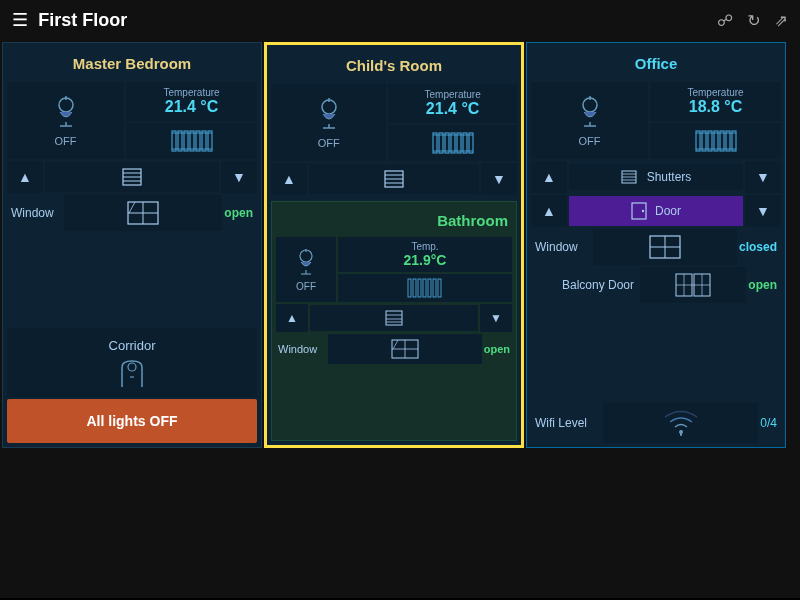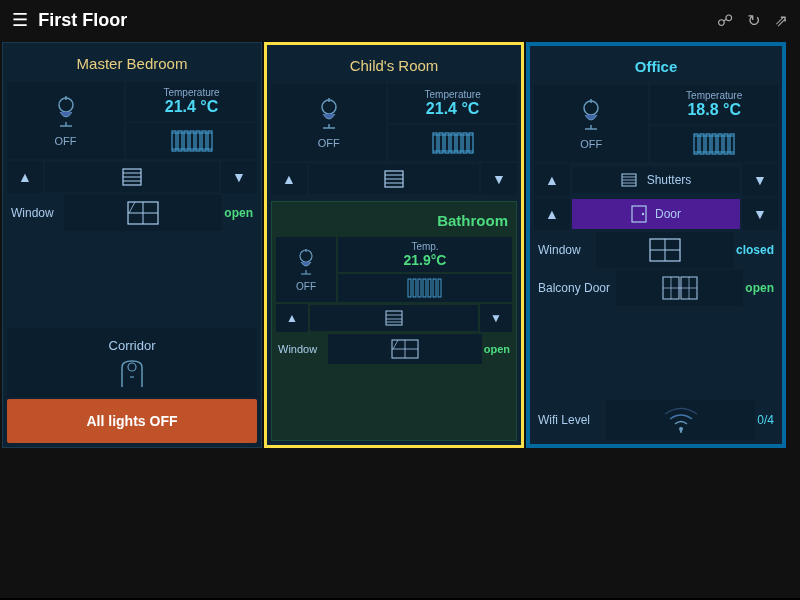--- a/index.html
+++ b/index.html
@@ -32,21 +32,21 @@
       color: #fff;
     }
     .hamburger { font-size: 18px; color: #fff; cursor: pointer; }
     .header-icons { display: flex; gap: 14px; }
     .header-icon { color: #aaa; font-size: 16px; cursor: pointer; }
 
     .room-title {
       text-align: center;
       font-size: 15px;
       padding: 8px 4px;
-      font-weight: normal;
+      font-weight: bold;
     }
     .room-title.yellow { color: #e8d080; }
   </style>
 </head>
 <body>
 
 <div class="header">
   <div class="header-left">
     <span class="hamburger">☰</span>
     <span class="header-title">First Floor</span>
@@ -237,21 +237,21 @@
             <line x1="14" y1="1" x2="14" y2="19" stroke="#aaccee" stroke-width="0.8"></line>
             <line x1="1" y1="10" x2="27" y2="10" stroke="#aaccee" stroke-width="0.8"></line>
             <line x1="7" y1="1" x2="2" y2="10" stroke="#aaccee" stroke-width="0.7"></line>
           </svg>
         </div>
         <span style="font-size:11px; font-weight:bold; color:#4ddb80; padding-right:2px;">open</span>
       </div>
     </div>
   </div>
 
-  <div style="background:#0d2233; border:4px solid #0369a1; display:flex; flex-direction:column; gap:2px; padding:4px;">
+  <div style="background:#0d2233; border:1px solid #0369a1; display:flex; flex-direction:column; gap:2px; padding:4px;">
     <div style="text-align:center; font-size:15px; padding:8px 4px; font-weight:bold; color:#4dd9f5;">Office</div>
 
     <div style="display:flex; gap:2px;">
       <div style="background:#0a1e2e; flex:1; display:flex; flex-direction:column; align-items:center; justify-content:center; padding:8px 4px; gap:4px;">
         <svg width="36" height="36" viewBox="0 0 36 36">
           <circle cx="18" cy="10" r="7" fill="none" stroke="#6699bb" stroke-width="1.5"></circle>
           <path d="M12 17 Q18 27 24 17" fill="#4466aa" stroke="#6699bb" stroke-width="1"></path>
           <line x1="18" y1="1" x2="18" y2="5" stroke="#6699bb" stroke-width="1.5"></line>
           <line x1="18" y1="27" x2="18" y2="31" stroke="#6699bb" stroke-width="1.5"></line>
           <line x1="12" y1="31" x2="24" y2="31" stroke="#6699bb" stroke-width="1.5"></line>
@@ -310,21 +310,21 @@
       <div style="background:#0a1e2e; flex:1; display:flex; align-items:center; justify-content:center; padding:6px;">
         <svg width="32" height="24" viewBox="0 0 32 24">
           <rect x="1" y="1" width="30" height="22" fill="none" stroke="#aaccee" stroke-width="1.2"></rect>
           <line x1="16" y1="1" x2="16" y2="23" stroke="#aaccee" stroke-width="1"></line>
           <line x1="1" y1="12" x2="31" y2="12" stroke="#aaccee" stroke-width="1"></line>
         </svg>
       </div>
       <span style="font-size:12px; font-weight:bold; color:#4dd9f5; padding-right:4px;">closed</span>
     </div>
 
-    <div style="display:flex; align-items:center; gap:2px;">
+    <div style="display:flex; align-items:center; gap:2px;margin-left:27px;">
       <span style="font-size:12px; color:#aaccee; flex:0 0 80px; padding-left:4px;">Balcony Door</span>
       <div style="background:#0a1e2e; flex:1; display:flex; align-items:center; justify-content:center; padding:6px;">
         <svg width="36" height="24" viewBox="0 0 36 24">
           <rect x="1" y="1" width="16" height="22" fill="none" stroke="#aaccee" stroke-width="1"></rect>
           <rect x="19" y="1" width="16" height="22" fill="none" stroke="#aaccee" stroke-width="1"></rect>
           <line x1="9" y1="1" x2="9" y2="23" stroke="#aaccee" stroke-width="0.7"></line>
           <line x1="27" y1="1" x2="27" y2="23" stroke="#aaccee" stroke-width="0.7"></line>
           <line x1="1" y1="12" x2="35" y2="12" stroke="#aaccee" stroke-width="0.7"></line>
         </svg>
       </div>

